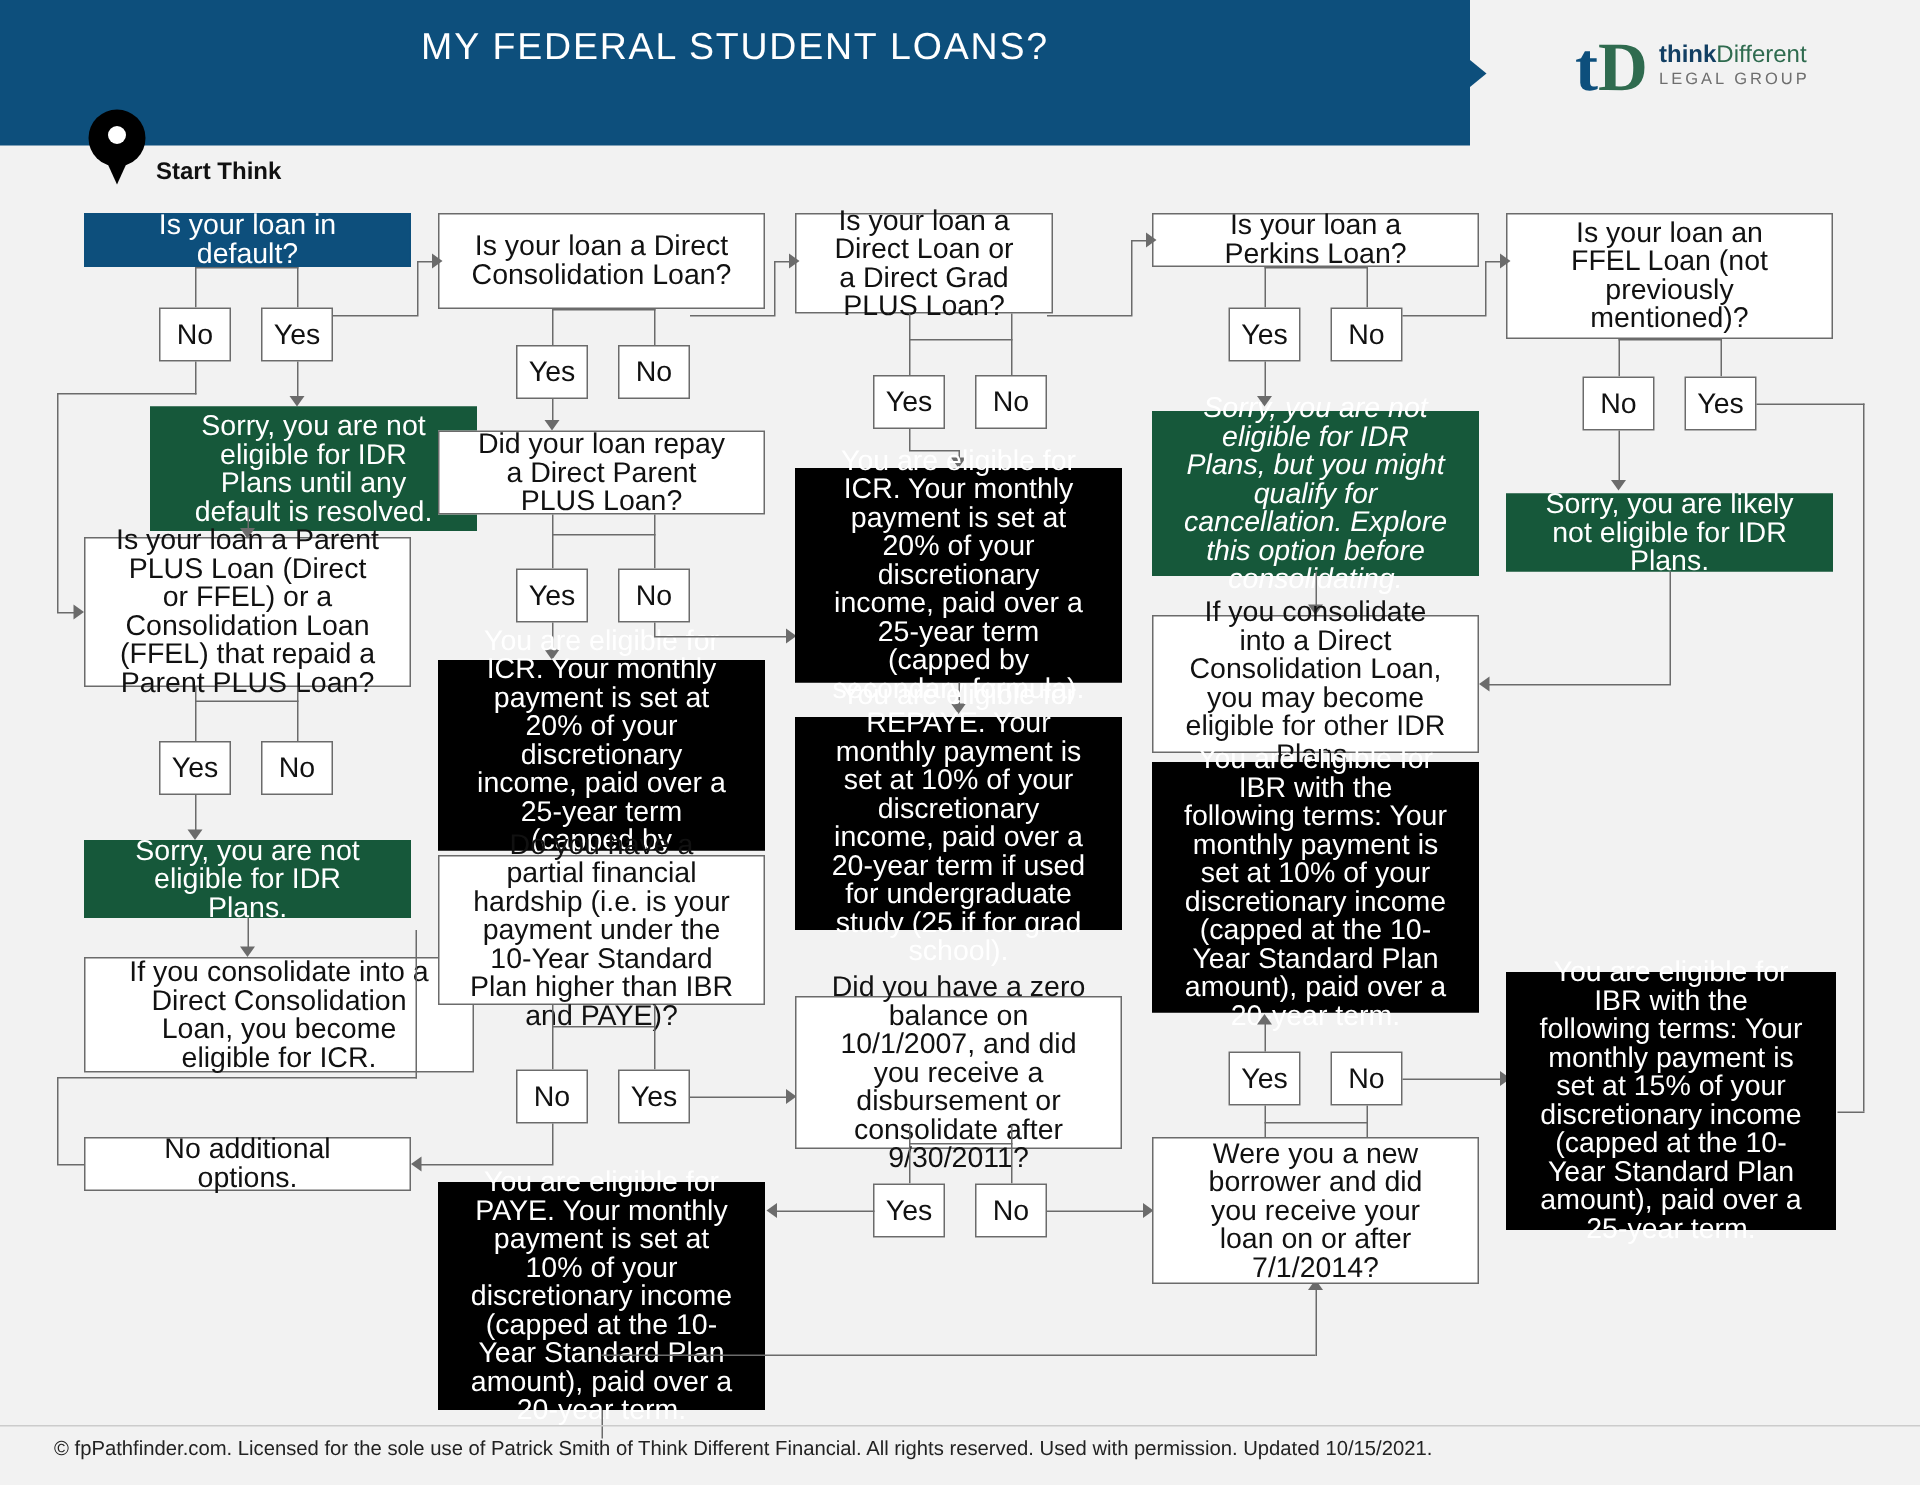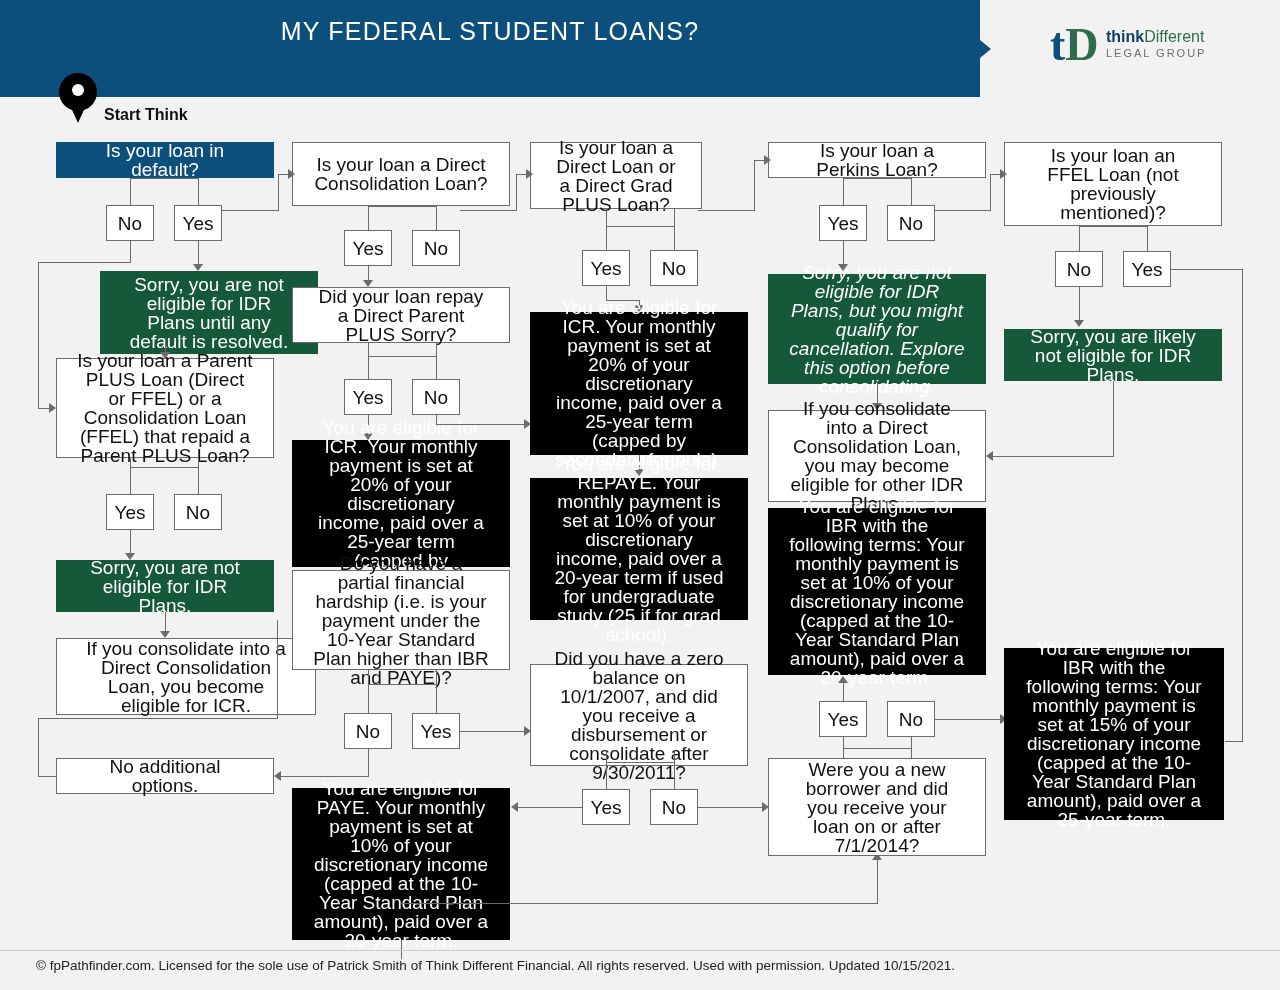--- a/index.html
+++ b/index.html
@@ -287,21 +287,21 @@
 <div class="conn v" style="left:368px; top:206px; height:24px;"></div>
 <div class="conn v" style="left:436px; top:206px; height:24px;"></div>
 <div class="conn h" style="left:368px; top:206px; width:69px;"></div>
 
 <div class="node white" style="left:344px; top:230px; width:48px; height:36px;">Yes</div>
 <div class="node white" style="left:412px; top:230px; width:48px; height:36px;">No</div>
 
 <div class="conn v" style="left:368px; top:266px; height:16px;"></div>
 <div class="arrow down" style="left:363px; top:280px;"></div>
 
-<div class="node white" style="left:292px; top:287px; width:218px; height:56px;">Did your loan repay a Direct Parent PLUS Sorry?</div>
+<div class="node white" style="left:292px; top:287px; width:218px; height:56px;">Did your loan repay a Direct Parent PLUS Loan?</div>
 
 <div class="conn v" style="left:368px; top:343px; height:36px;"></div>
 <div class="conn v" style="left:436px; top:343px; height:36px;"></div>
 <div class="conn h" style="left:368px; top:356px; width:69px;"></div>
 
 <div class="node white" style="left:344px; top:379px; width:48px; height:36px;">Yes</div>
 <div class="node white" style="left:412px; top:379px; width:48px; height:36px;">No</div>
 
 <div class="conn v" style="left:368px; top:415px; height:20px;"></div>
 <div class="arrow down" style="left:363px; top:433px;"></div>

